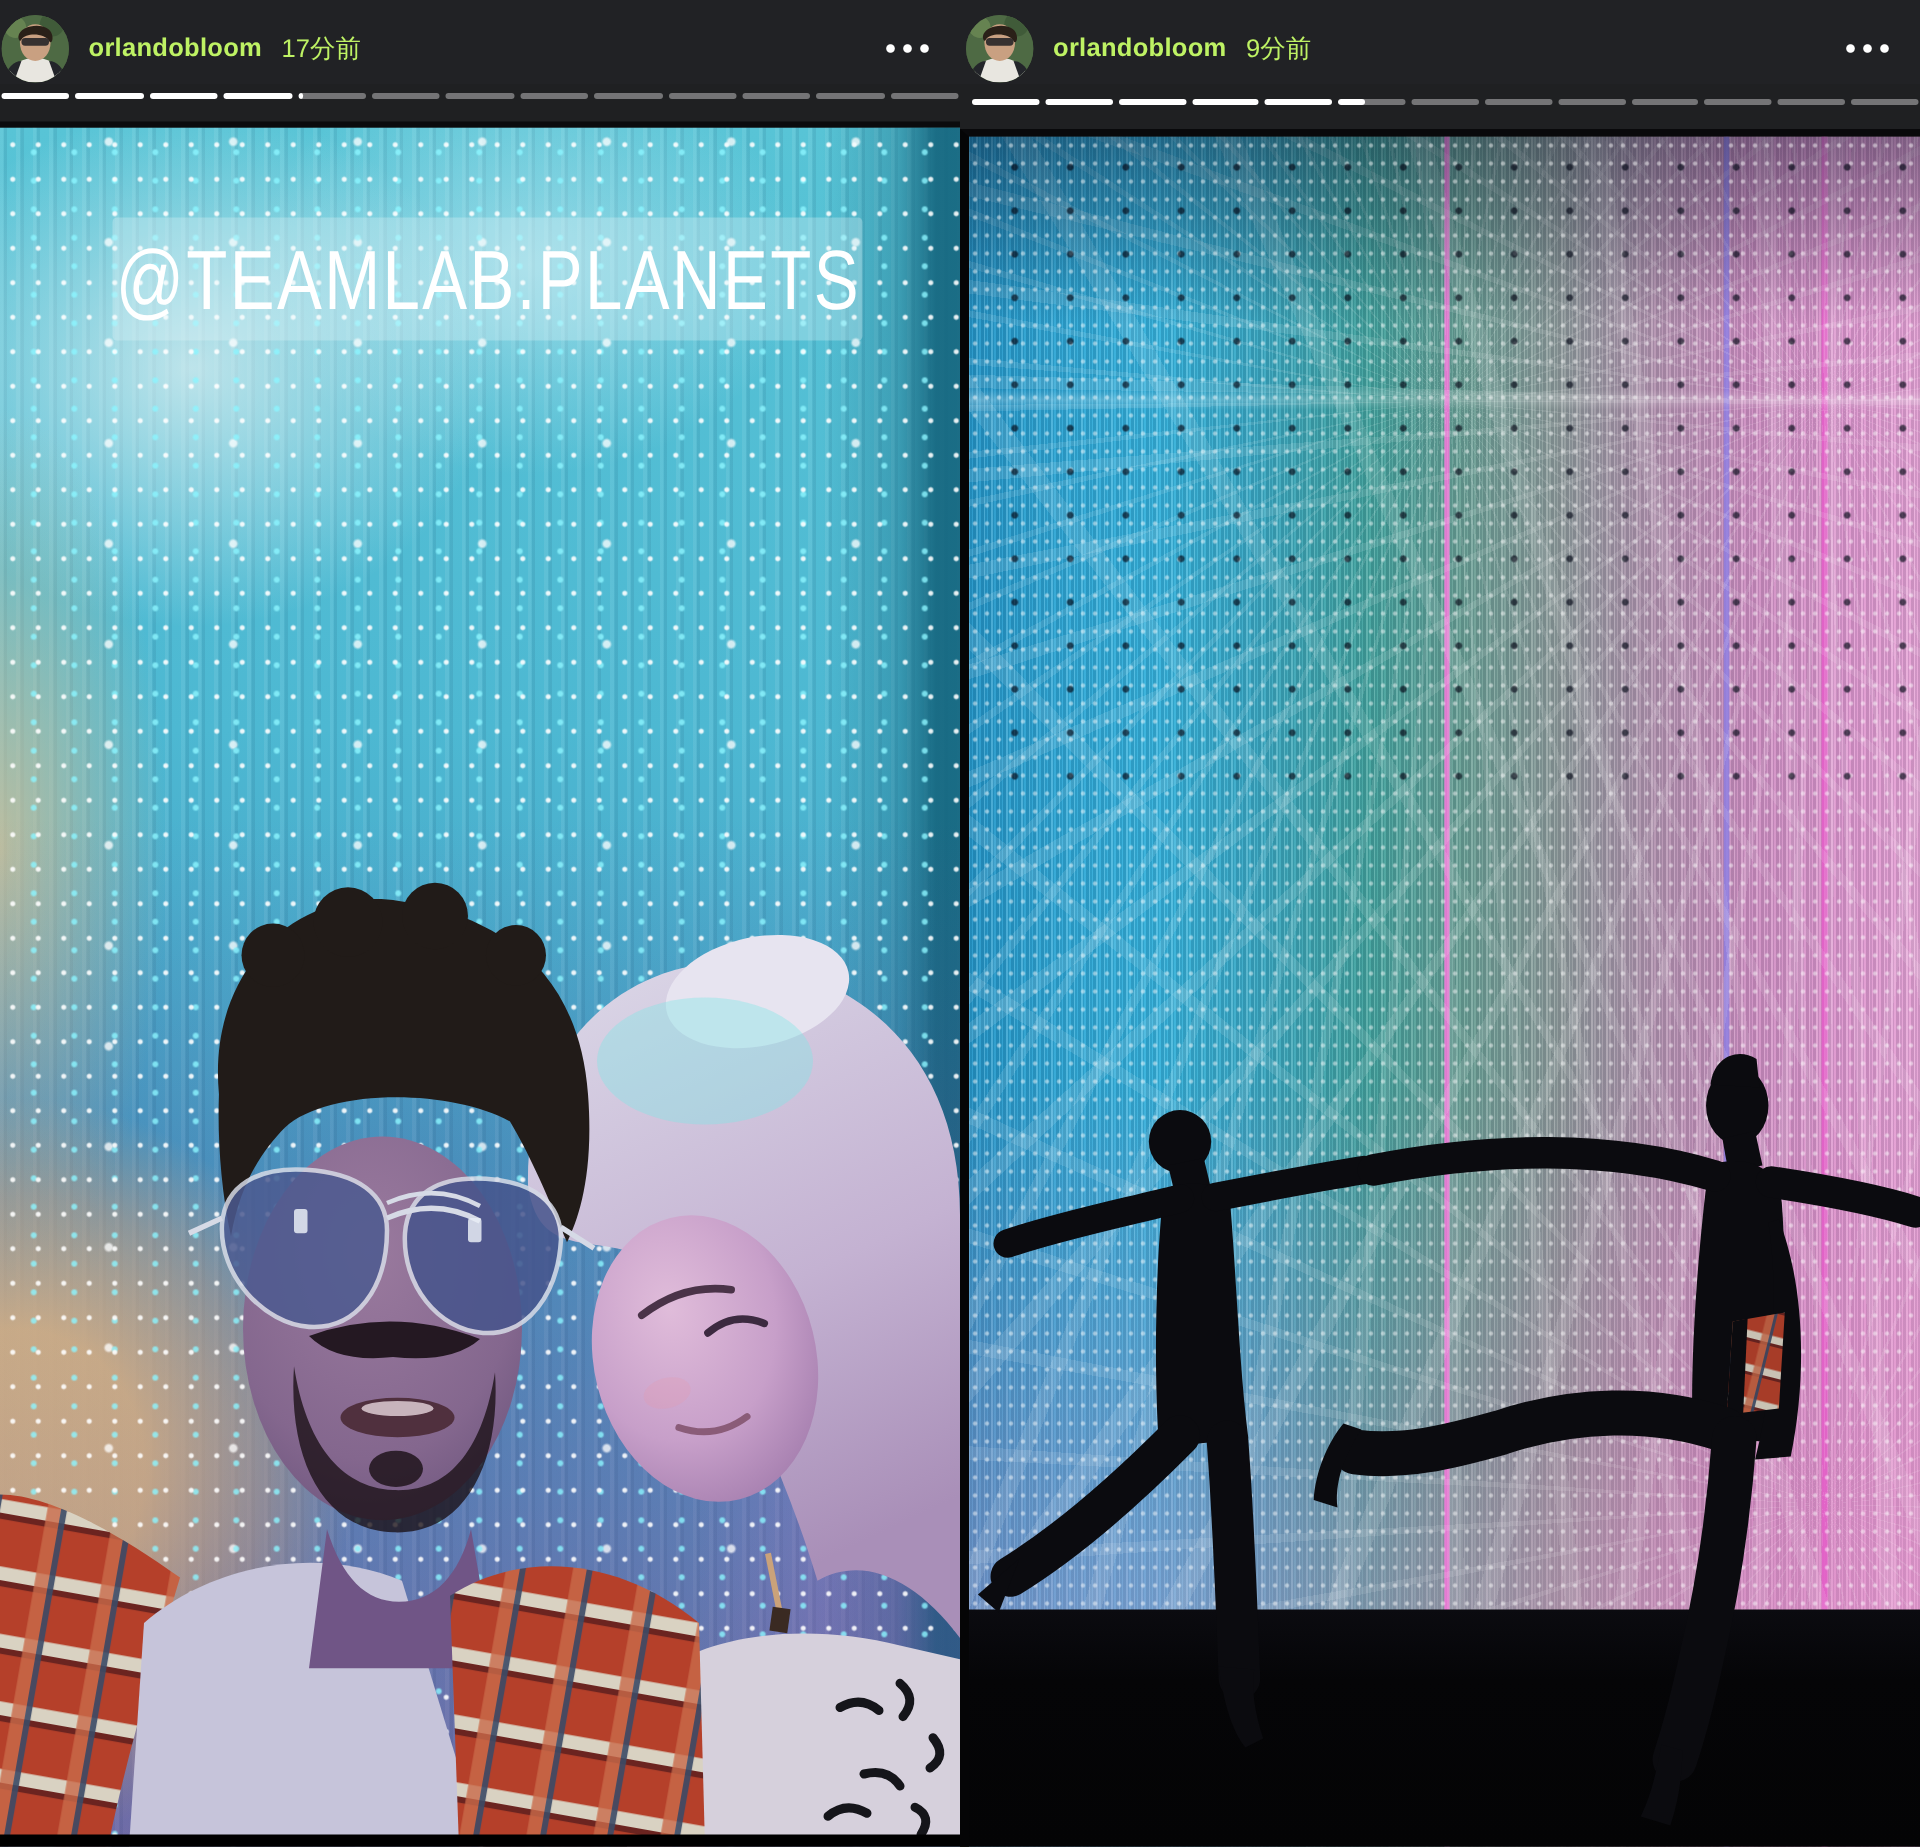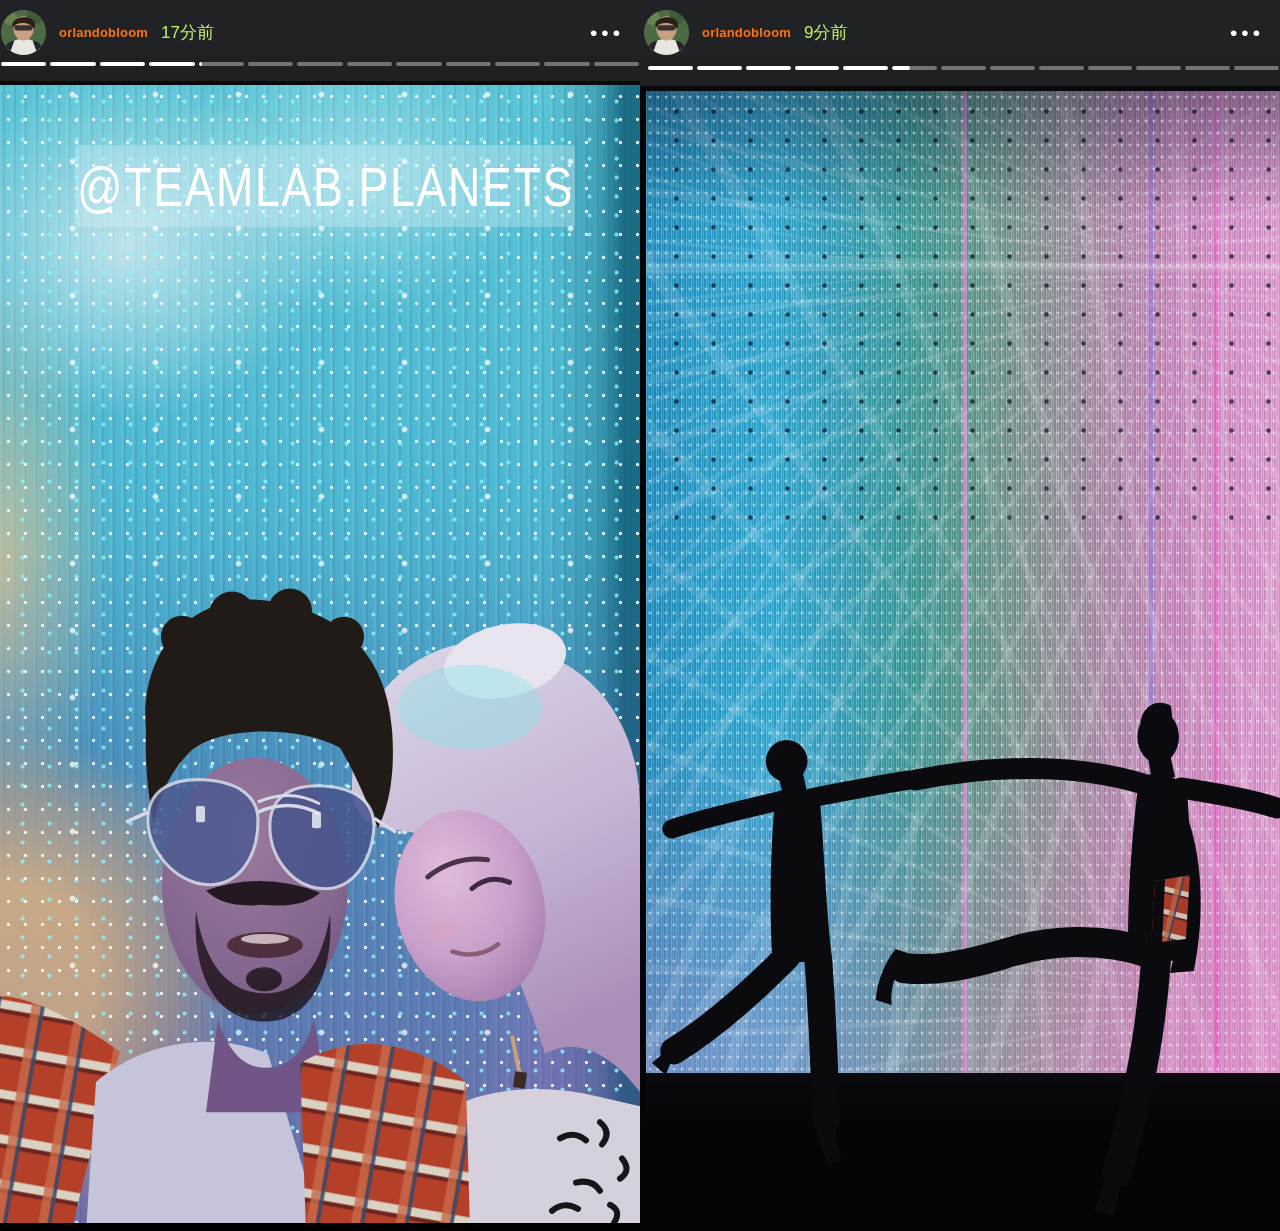--- a/index.html
+++ b/index.html
@@ -11,21 +11,21 @@
   }
   .app { width:1280px; height:1231px; display:flex; background:#000; }
 
   
   .story { position:relative; width:640px; height:1231px; display:flex; flex-direction:column; background:#1f2022; overflow:hidden; }
 
   .story-header { height:56px; display:flex; align-items:center; gap:13px; padding:8px 10px 0 4px; background:#212225; }
   .avatar { width:45px; height:45px; border-radius:50%; overflow:hidden; flex:0 0 auto; background:#44553c; }
   .avatar svg { display:block; width:100%; height:100%; }
   .story--left .avatar { margin-left:-3px; }
-  .username { font-size:13px; font-weight:700; color:#f97316; letter-spacing:.2px;text-align:right; }
+  .username { font-size:17px; font-weight:700; color:#bef264; letter-spacing:.2px;text-align:right; }
   .timestamp { font-size:17px; color:#bef264; }
   .more-btn { margin-left:auto; padding:0 6px; color:#ffffff; font-size:21px; letter-spacing:4px; line-height:1; cursor:pointer; }
 
   .progress { display:flex; gap:4px; height:4px; margin:6px 1px 0 1px; }
   .story--right .progress { margin:10px 1px 0 8px; }
   .seg { flex:1; height:4px; border-radius:2px; background:rgba(255,255,255,0.38); overflow:hidden; position:relative; }
   .seg.full { background:#ffffff; }
   .seg .fill { display:block; height:100%; background:#ffffff; border-radius:2px; }
 
   .photo { position:relative; flex:1; margin-top:15px; border-top:4px solid #0b0b0d; overflow:hidden;text-decoration:underline; }

